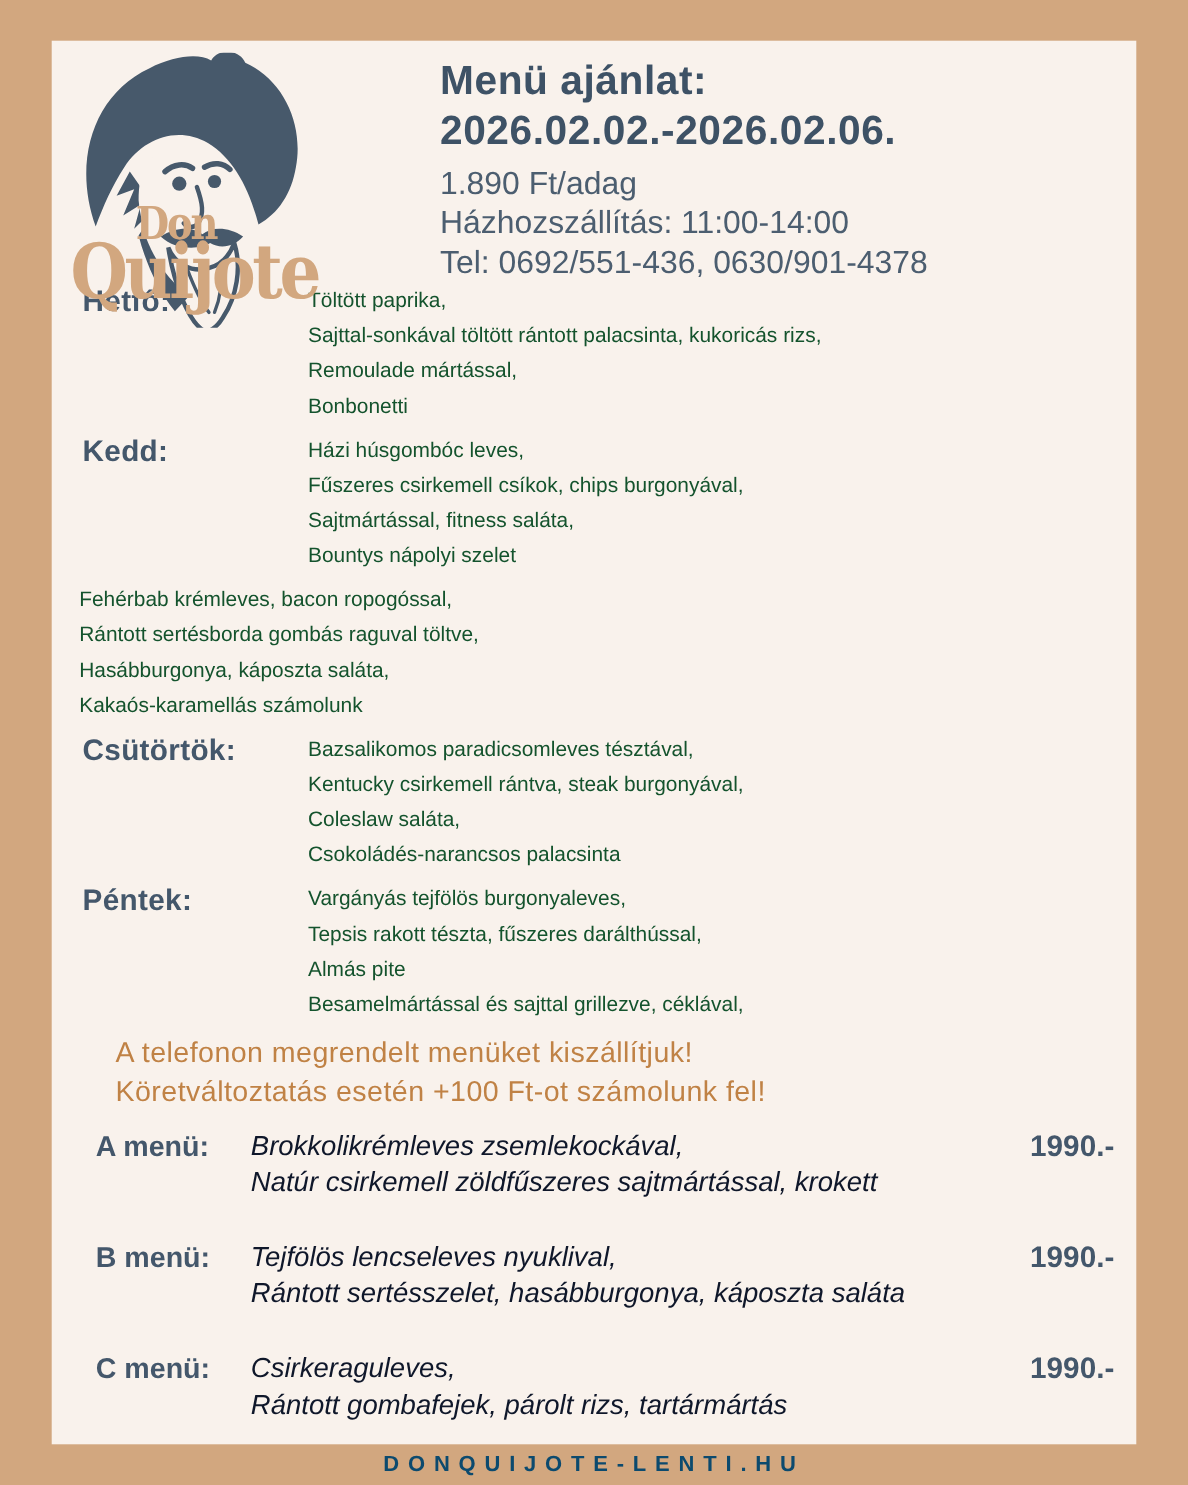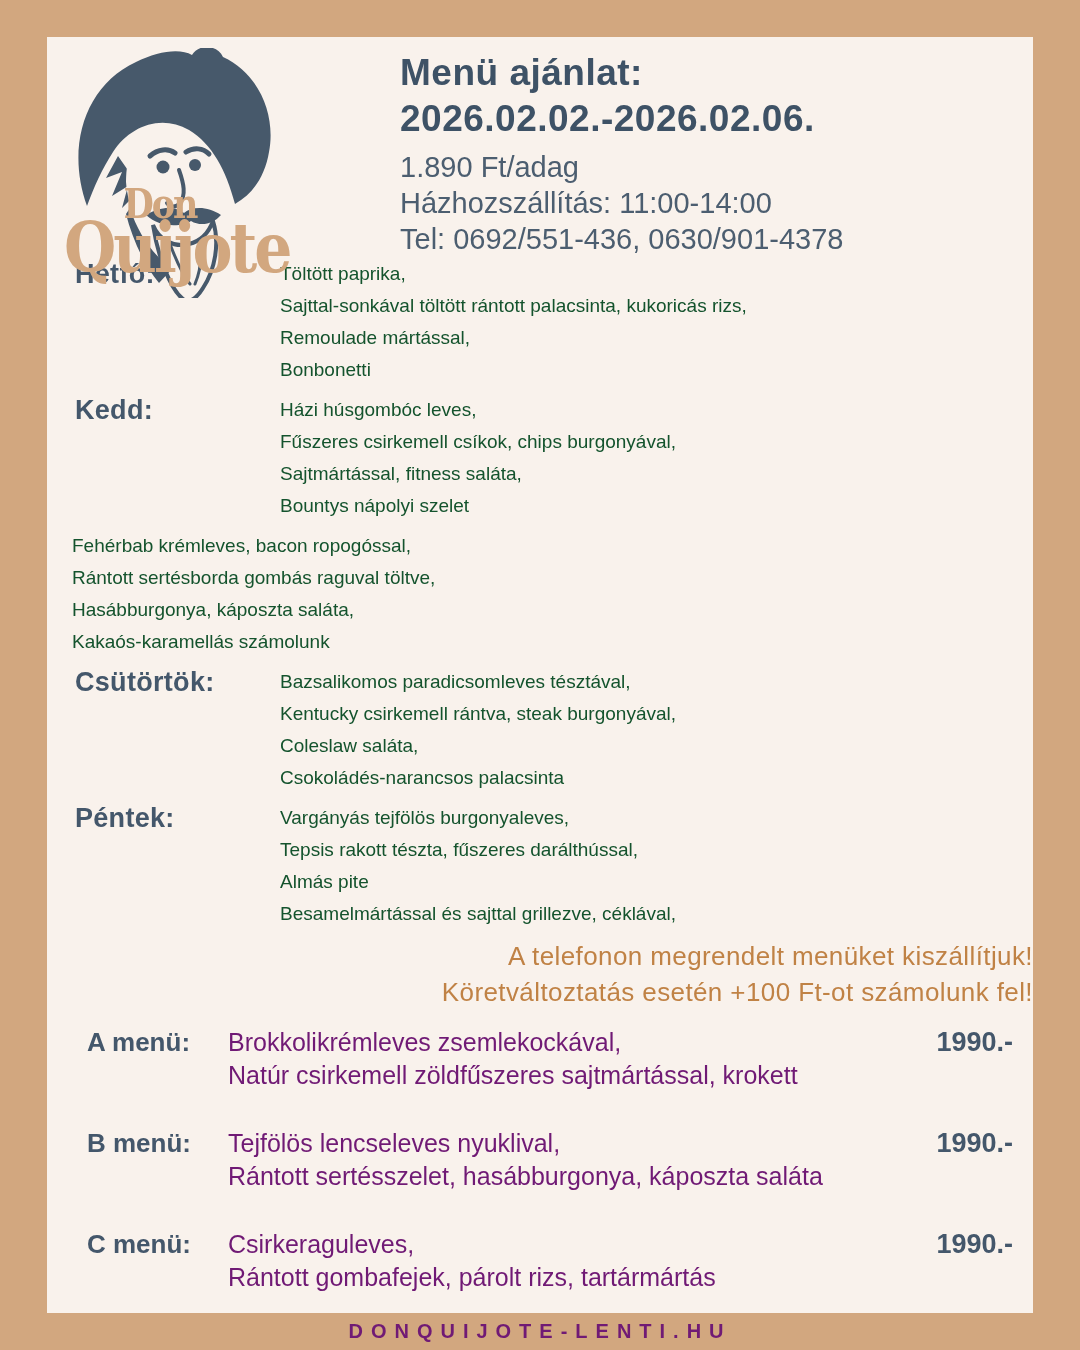--- a/index.html
+++ b/index.html
@@ -35,39 +35,39 @@
   
   .content{position:absolute;left:47px;top:258px;width:986px;}
   .week-row{display:flex;margin-bottom:8px;}
   .day-label{
     width:208px;box-sizing:border-box;padding-left:28px;
     font-weight:bold;font-size:27px;line-height:32px;color:#44576b;letter-spacing:.3px;
   }
   .day-dishes{flex:1;padding-right:20px;}
   .dish-line{font-size:19px;line-height:32px;color:#14532d;margin-left:25px;}
   
-  .note{padding-left:58px;margin-top:6px;margin-bottom:16px;text-align:right;}
+  .note{padding-left:58px;margin-top:6px;margin-bottom:16px;}
   .note-line{font-size:26px;line-height:36px;color:#c08245;letter-spacing:.4px;}
   
   .fixed-row{display:flex;align-items:flex-start;margin-bottom:35px;}
   .fixed-label{
     width:181px;box-sizing:border-box;padding-left:40px;
     font-weight:bold;font-size:26px;line-height:33px;color:#44576b;
   }
   .fixed-dishes{flex:1;}
-  .fixed-line{font-size:25px;line-height:33px;color:#701a75;}
+  .fixed-line{font-size:25px;line-height:33px;color:#0f172a;font-style:italic;}
   .fixed-price{
     width:120px;box-sizing:border-box;padding-right:20px;text-align:right;
     font-weight:bold;font-size:27px;line-height:33px;color:#44576b;
   }
   
   .footer{
     position:absolute;left:0;right:0;bottom:0;height:37px;
     display:flex;align-items:center;justify-content:center;
-    color:#701a75;font-size:20px;font-weight:bold;letter-spacing:8px;
+    color:#0c4a6e;font-size:20px;font-weight:bold;letter-spacing:8px;
   }
 </style>
 </head>
 <body>
 
 <div class="paper"></div>
 
 <div class="logo">
   <svg width="250" height="250" viewBox="0 0 250 250">
 

